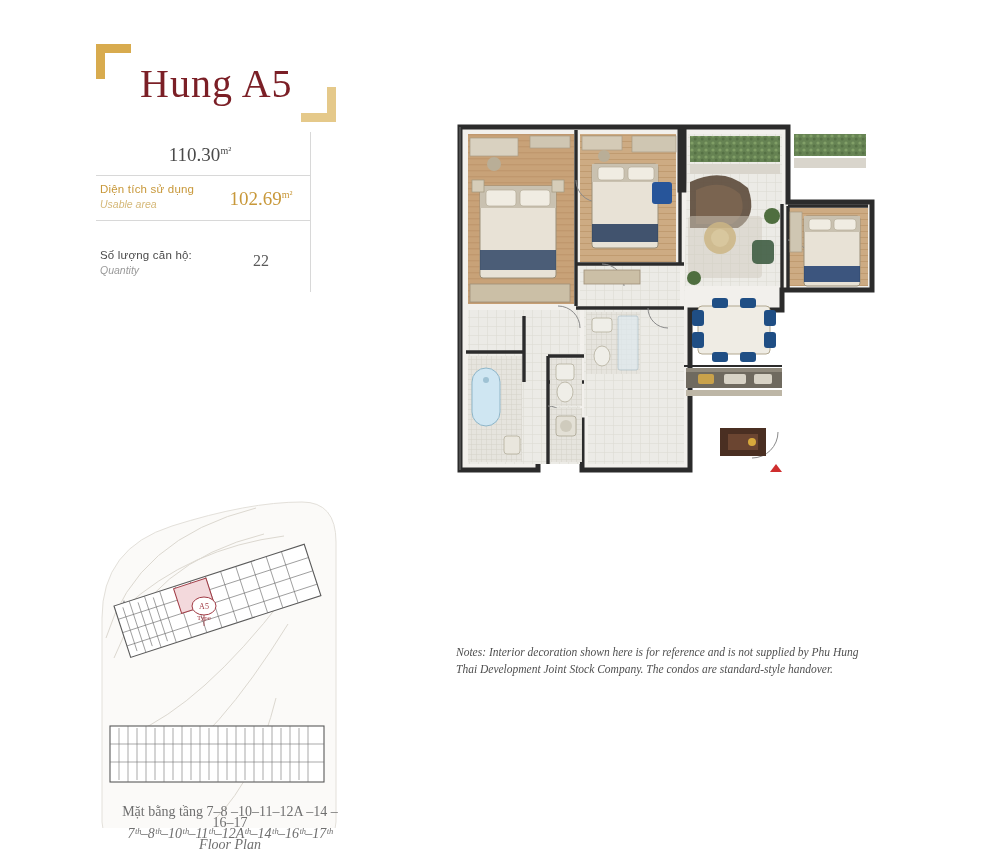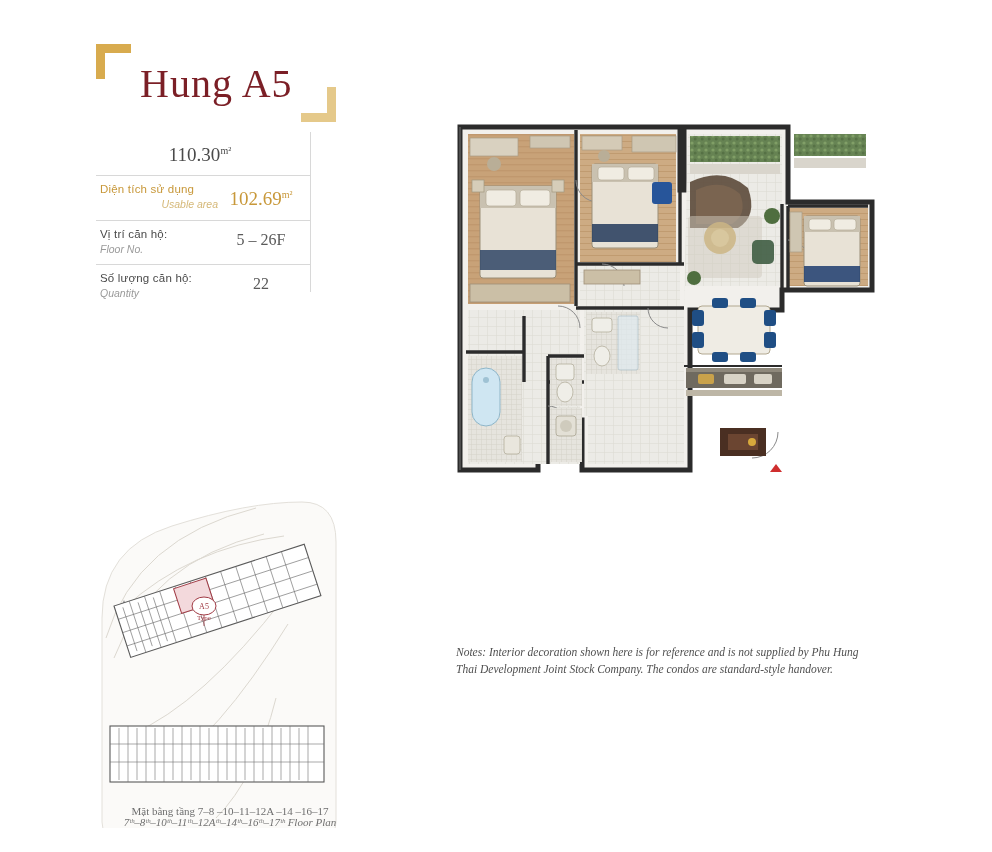--- a/index.html
+++ b/index.html
@@ -58,42 +58,42 @@
     width: 214px;
   }
   .spec-row {
     display: flex;
     align-items: flex-start;
     border-bottom: 1px solid #d8d8d8;
     min-height: 44px;
     padding: 6px 0 7px 0;
     box-sizing: border-box;
   }
-  .spec-row:last-child { border-bottom: none; }
+  .spec-row:last-child { border-bottom: none; margin-top: 21px; }
   .spec-label {
     width: 122px;
     padding-left: 4px;
     box-sizing: border-box;
   }
   .spec-label .vi {
     font-size: 11.5px;
     color: #4a4a4a;
     letter-spacing: .2px;
     display: block;
     line-height: 15px;
   }
   .spec-label .en {
     font-size: 10.5px;
     color: #9a9a9a;
     font-style: italic;
     display: block;
     line-height: 14px;
   }
   .spec-row.gold .vi { color: #c8983a; }
-  .spec-row.gold .en { color: #d5b878; text-align: right; }
+  .spec-row.gold .en { color: #d5b878; }
   .spec-value {
     flex: 1;
     text-align: center;
     padding-right: 6px;
     font-family: "Liberation Serif", serif;
     font-size: 19px;
     color: #4a4a4a;
     line-height: 26px;
     white-space: nowrap;
   }
@@ -134,21 +134,21 @@
     width: 246px;
     height: 340px;
   }
   .keyplan-caption {
     position: absolute;
     left: 120px;
     top: 806px;
     width: 220px;
     text-align: center;
     font-family: "Liberation Serif", serif;
-    font-size: 11px;
+    font-size: 14px;
     color: #6f6f6f;
     line-height: 11px;
   }
   .keyplan-caption .en { font-style: italic; }
 
   
   .notes {
     position: absolute;
     left: 456px;
     top: 643px;
@@ -185,27 +185,20 @@
   <div class="spec-row gold">
     <div class="spec-label">
       <span class="vi">Diện tích sử dụng</span>
       <span class="en">Usable area</span>
     </div>
     <div class="spec-value">
       <span>102.69</span><span class="unit">m²</span>
     </div>
   </div>
 
-  <div class="spec-row">
-    <div class="spec-label">
-      <span class="vi">Vị trí căn hộ:</span>
-      <span class="en">Floor No.</span>
-    </div>
-    <div class="spec-value small">5 – 26F</div>
-  </div>
 
   <div class="spec-row">
     <div class="spec-label">
       <span class="vi">Số lượng căn hộ:</span>
       <span class="en">Quantity</span>
     </div>
     <div class="spec-value small">22</div>
   </div>
 
 </div>

